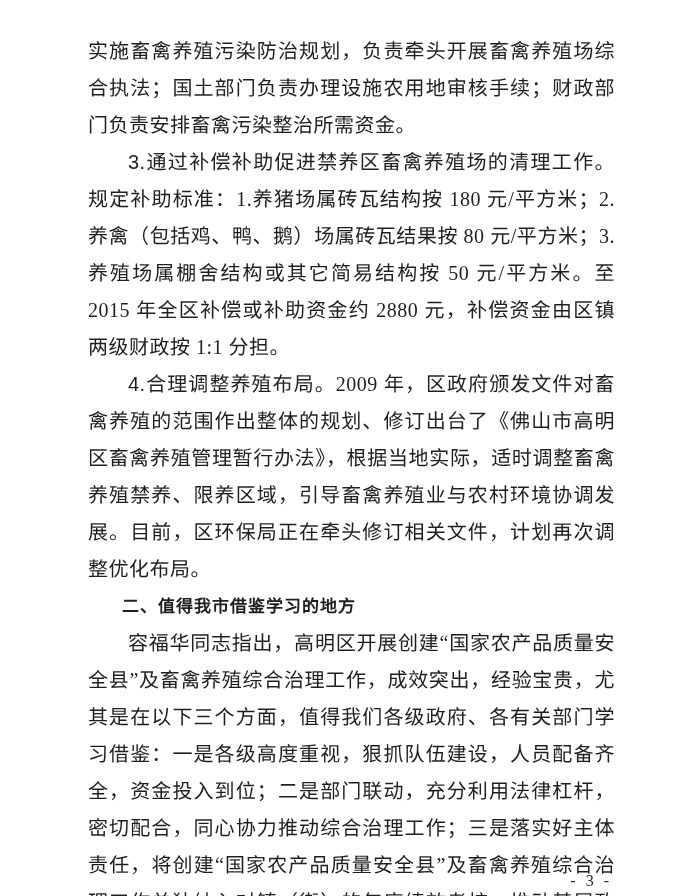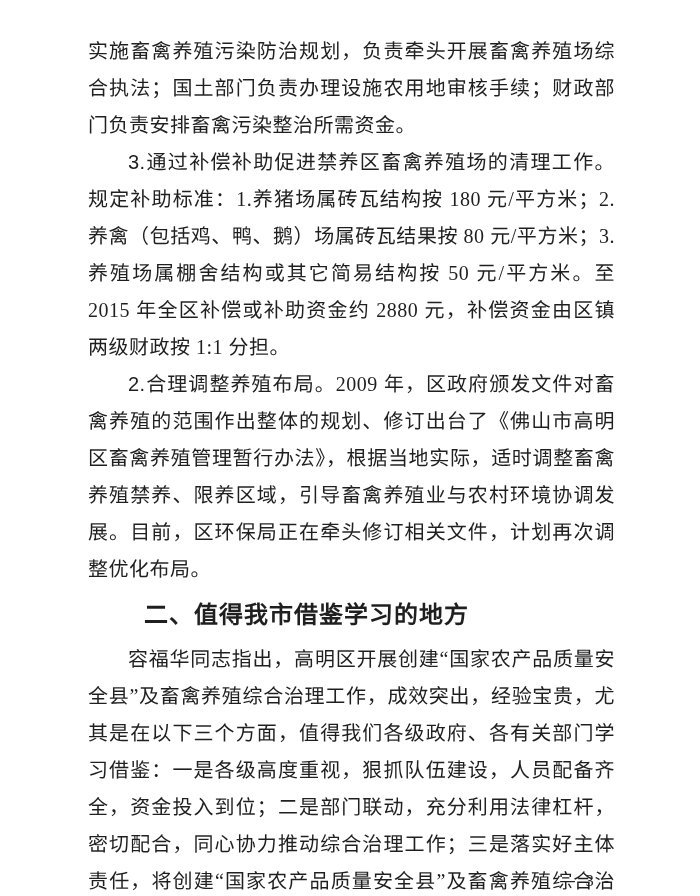--- a/index.html
+++ b/index.html
@@ -34,24 +34,24 @@
   }
   .para.no-indent {
     text-indent: 0;
   }
   .bold-lead {
     font-family: "Liberation Sans", "DejaVu Sans", sans-serif;
     font-weight: normal;
     letter-spacing: 0.5px;
   }
   .section-heading {
-    margin: 8px;
+    margin: 0;
     padding: 0;
     text-indent: 2em;
-    font-size: 24px;
+    font-size: 17px;
     line-height: 37px;
     font-family: "Liberation Sans", "DejaVu Sans", sans-serif;
     font-weight: bold;
     letter-spacing: 1px;
   }
   .page-number {
     position: absolute;
     right: 88px;
     bottom: 6px;
     font-size: 16px;
@@ -63,21 +63,21 @@
 </head>
 <body>
 
 <div class="page">
   <div class="body-text">
 
     <p class="para no-indent"><span>实施畜禽养殖污染防治规划，负责牵头开展畜禽养殖场综合执法；国土部门负责办理设施农用地审核手续；财政部门负责安排畜禽污染整治所需资金。</span></p>
 
     <p class="para"><span class="bold-lead">3.通过补偿补助促进禁养区畜禽养殖场的清理工作。</span><span>规定补助标准：1.养猪场属砖瓦结构按 180 元/平方米；2.养禽（包括鸡、鸭、鹅）场属砖瓦结果按 80 元/平方米；3.养殖场属棚舍结构或其它简易结构按 50 元/平方米。至 2015 年全区补偿或补助资金约 2880 元，补偿资金由区镇两级财政按 1:1 分担。</span></p>
 
-    <p class="para"><span class="bold-lead">2.合理调整养殖布局。</span><span>2009 年，区政府颁发文件对畜禽养殖的范围作出整体的规划、修订出台了《佛山市高明区畜禽养殖管理暂行办法》，根据当地实际，适时调整畜禽养殖禁养、限养区域，引导畜禽养殖业与农村环境协调发展。目前，区环保局正在牵头修订相关文件，计划再次调整优化布局。</span></p>
+    <p class="para"><span class="bold-lead">4.合理调整养殖布局。</span><span>2009 年，区政府颁发文件对畜禽养殖的范围作出整体的规划、修订出台了《佛山市高明区畜禽养殖管理暂行办法》，根据当地实际，适时调整畜禽养殖禁养、限养区域，引导畜禽养殖业与农村环境协调发展。目前，区环保局正在牵头修订相关文件，计划再次调整优化布局。</span></p>
 
     <h2 class="section-heading">二、值得我市借鉴学习的地方</h2>
 
     <p class="para"><span>容福华同志指出，高明区开展创建“国家农产品质量安全县”及畜禽养殖综合治理工作，成效突出，经验宝贵，尤其是在以下三个方面，值得我们各级政府、各有关部门学习借鉴：一是各级高度重视，狠抓队伍建设，人员配备齐全，资金投入到位；二是部门联动，充分利用法律杠杆，密切配合，同心协力推动综合治理工作；三是落实好主体责任，将创建“国家农产品质量安全县”及畜禽养殖综合治理工作单独纳入对镇（街）的年度绩效考核，推动基层政府全力推进该项工作。</span></p>
 
   </div>
 
   <div class="page-number">- 3 -</div>
 </div>
 

